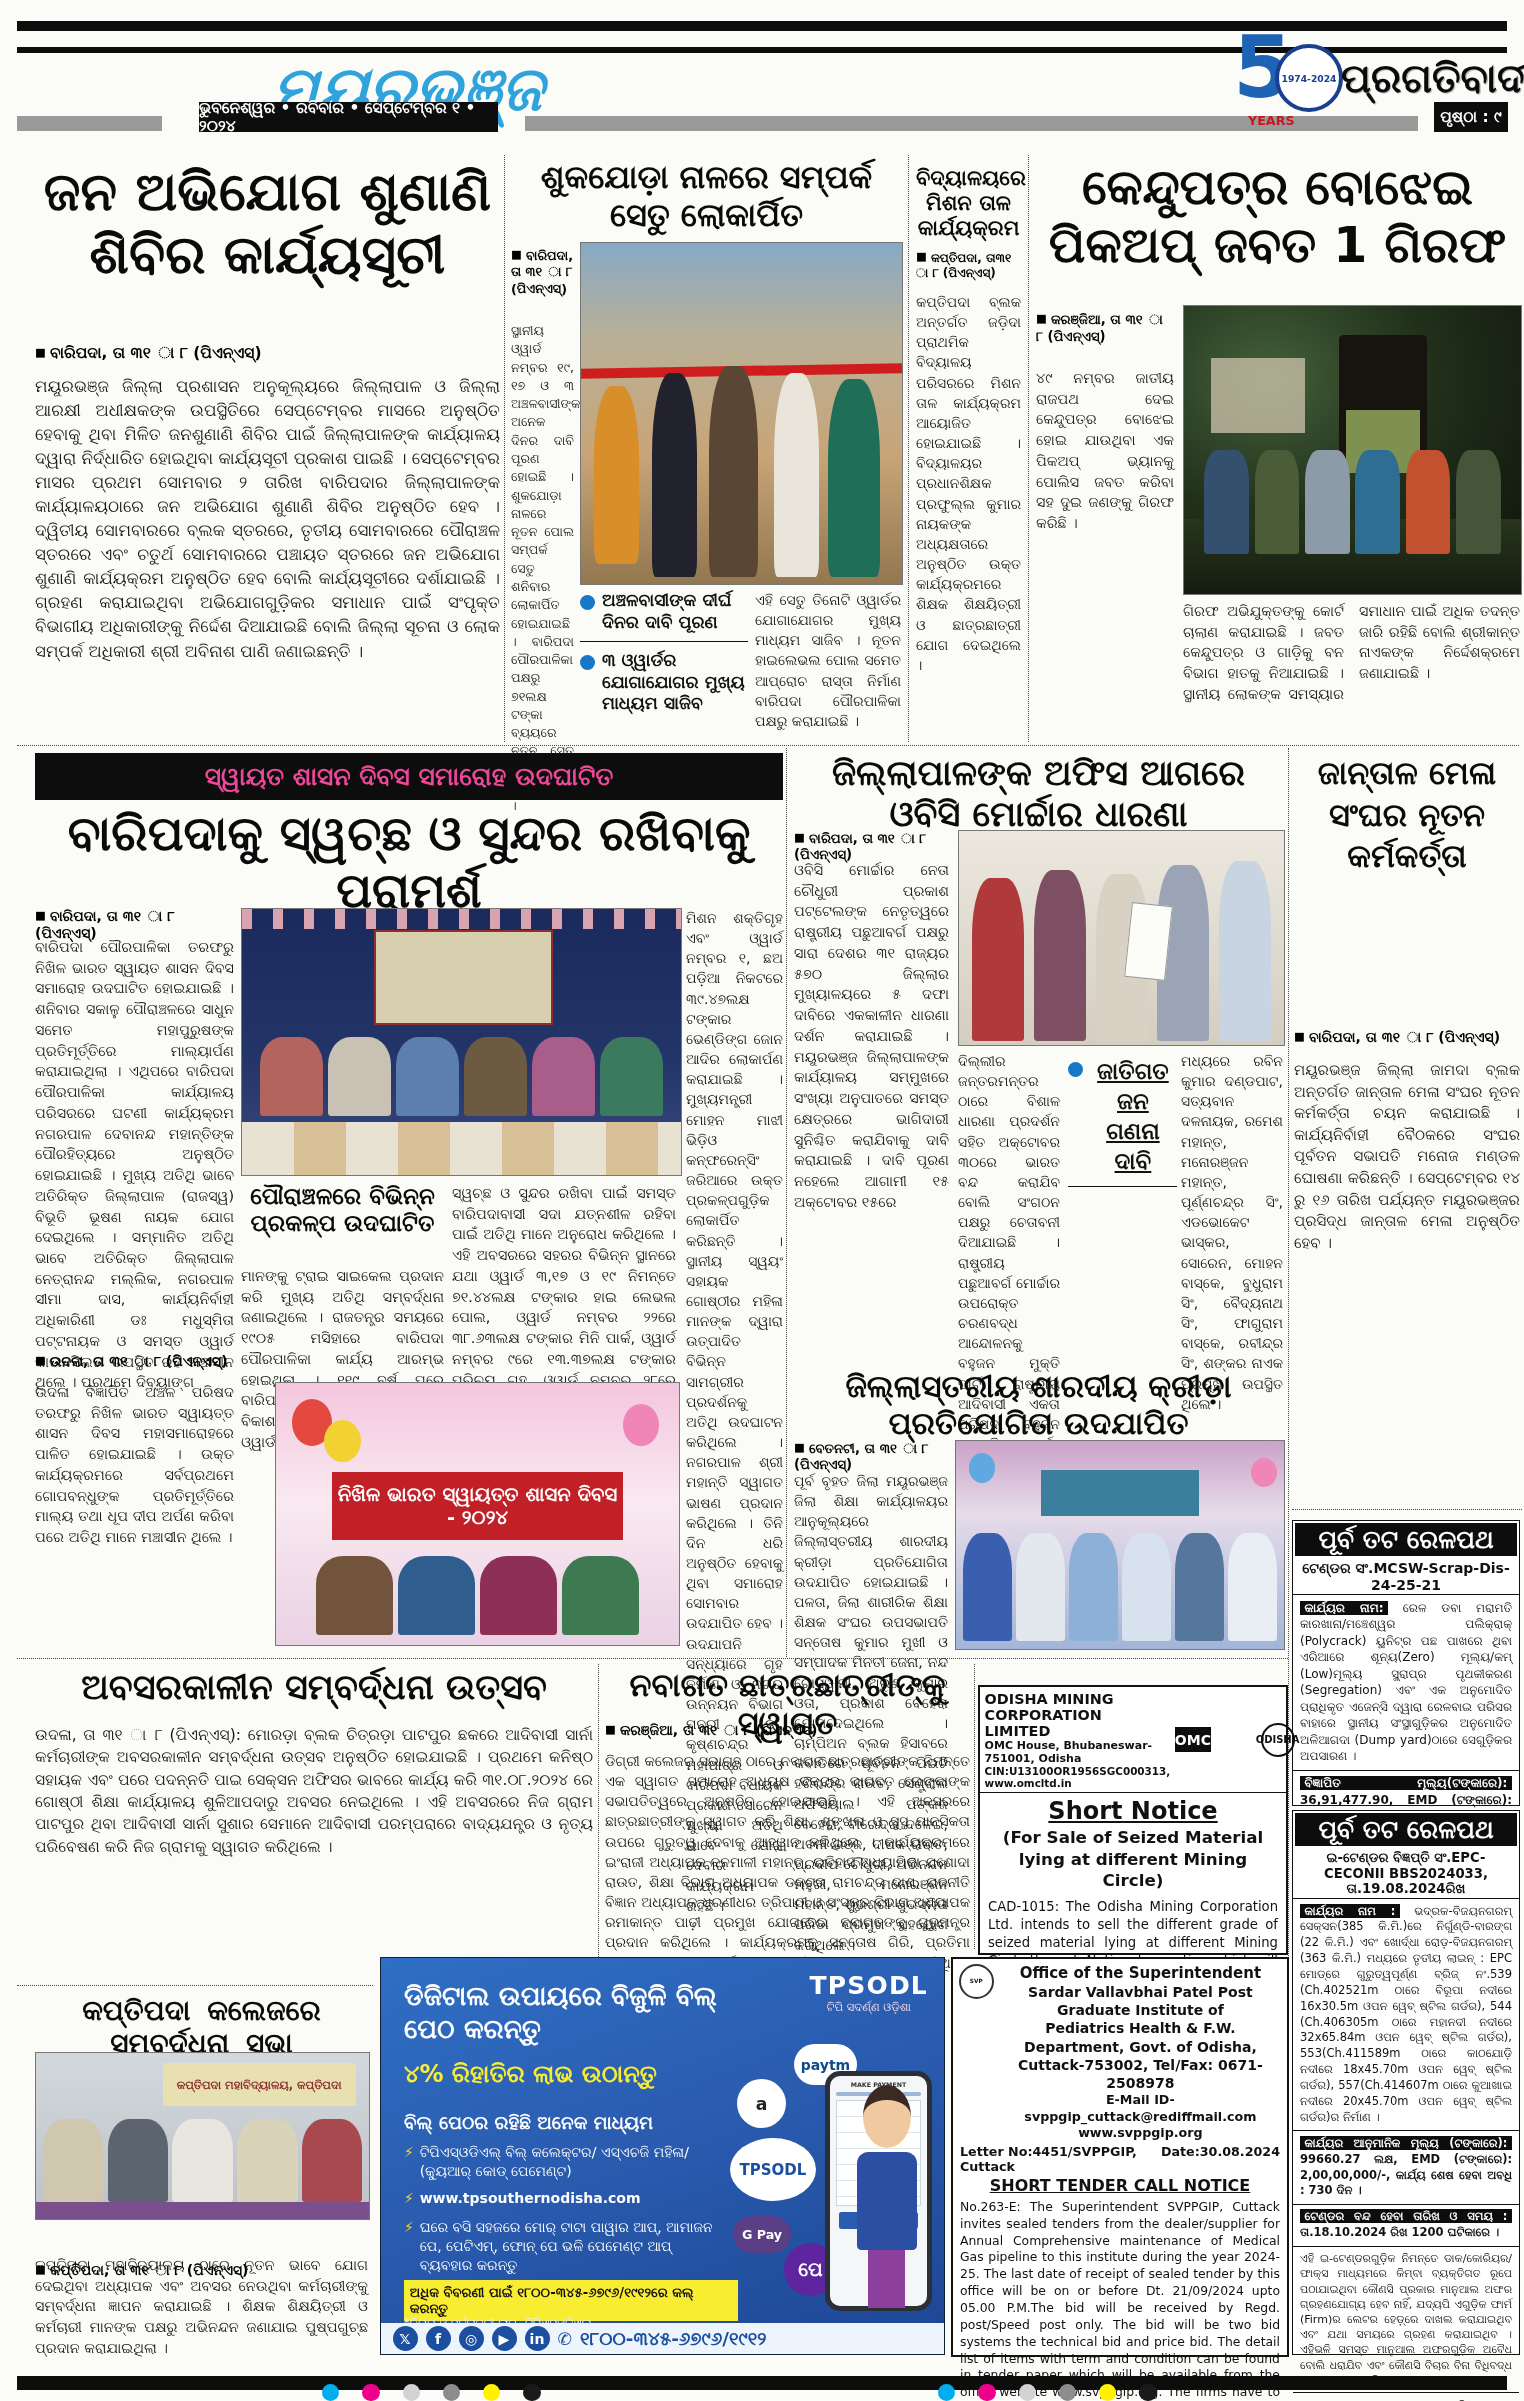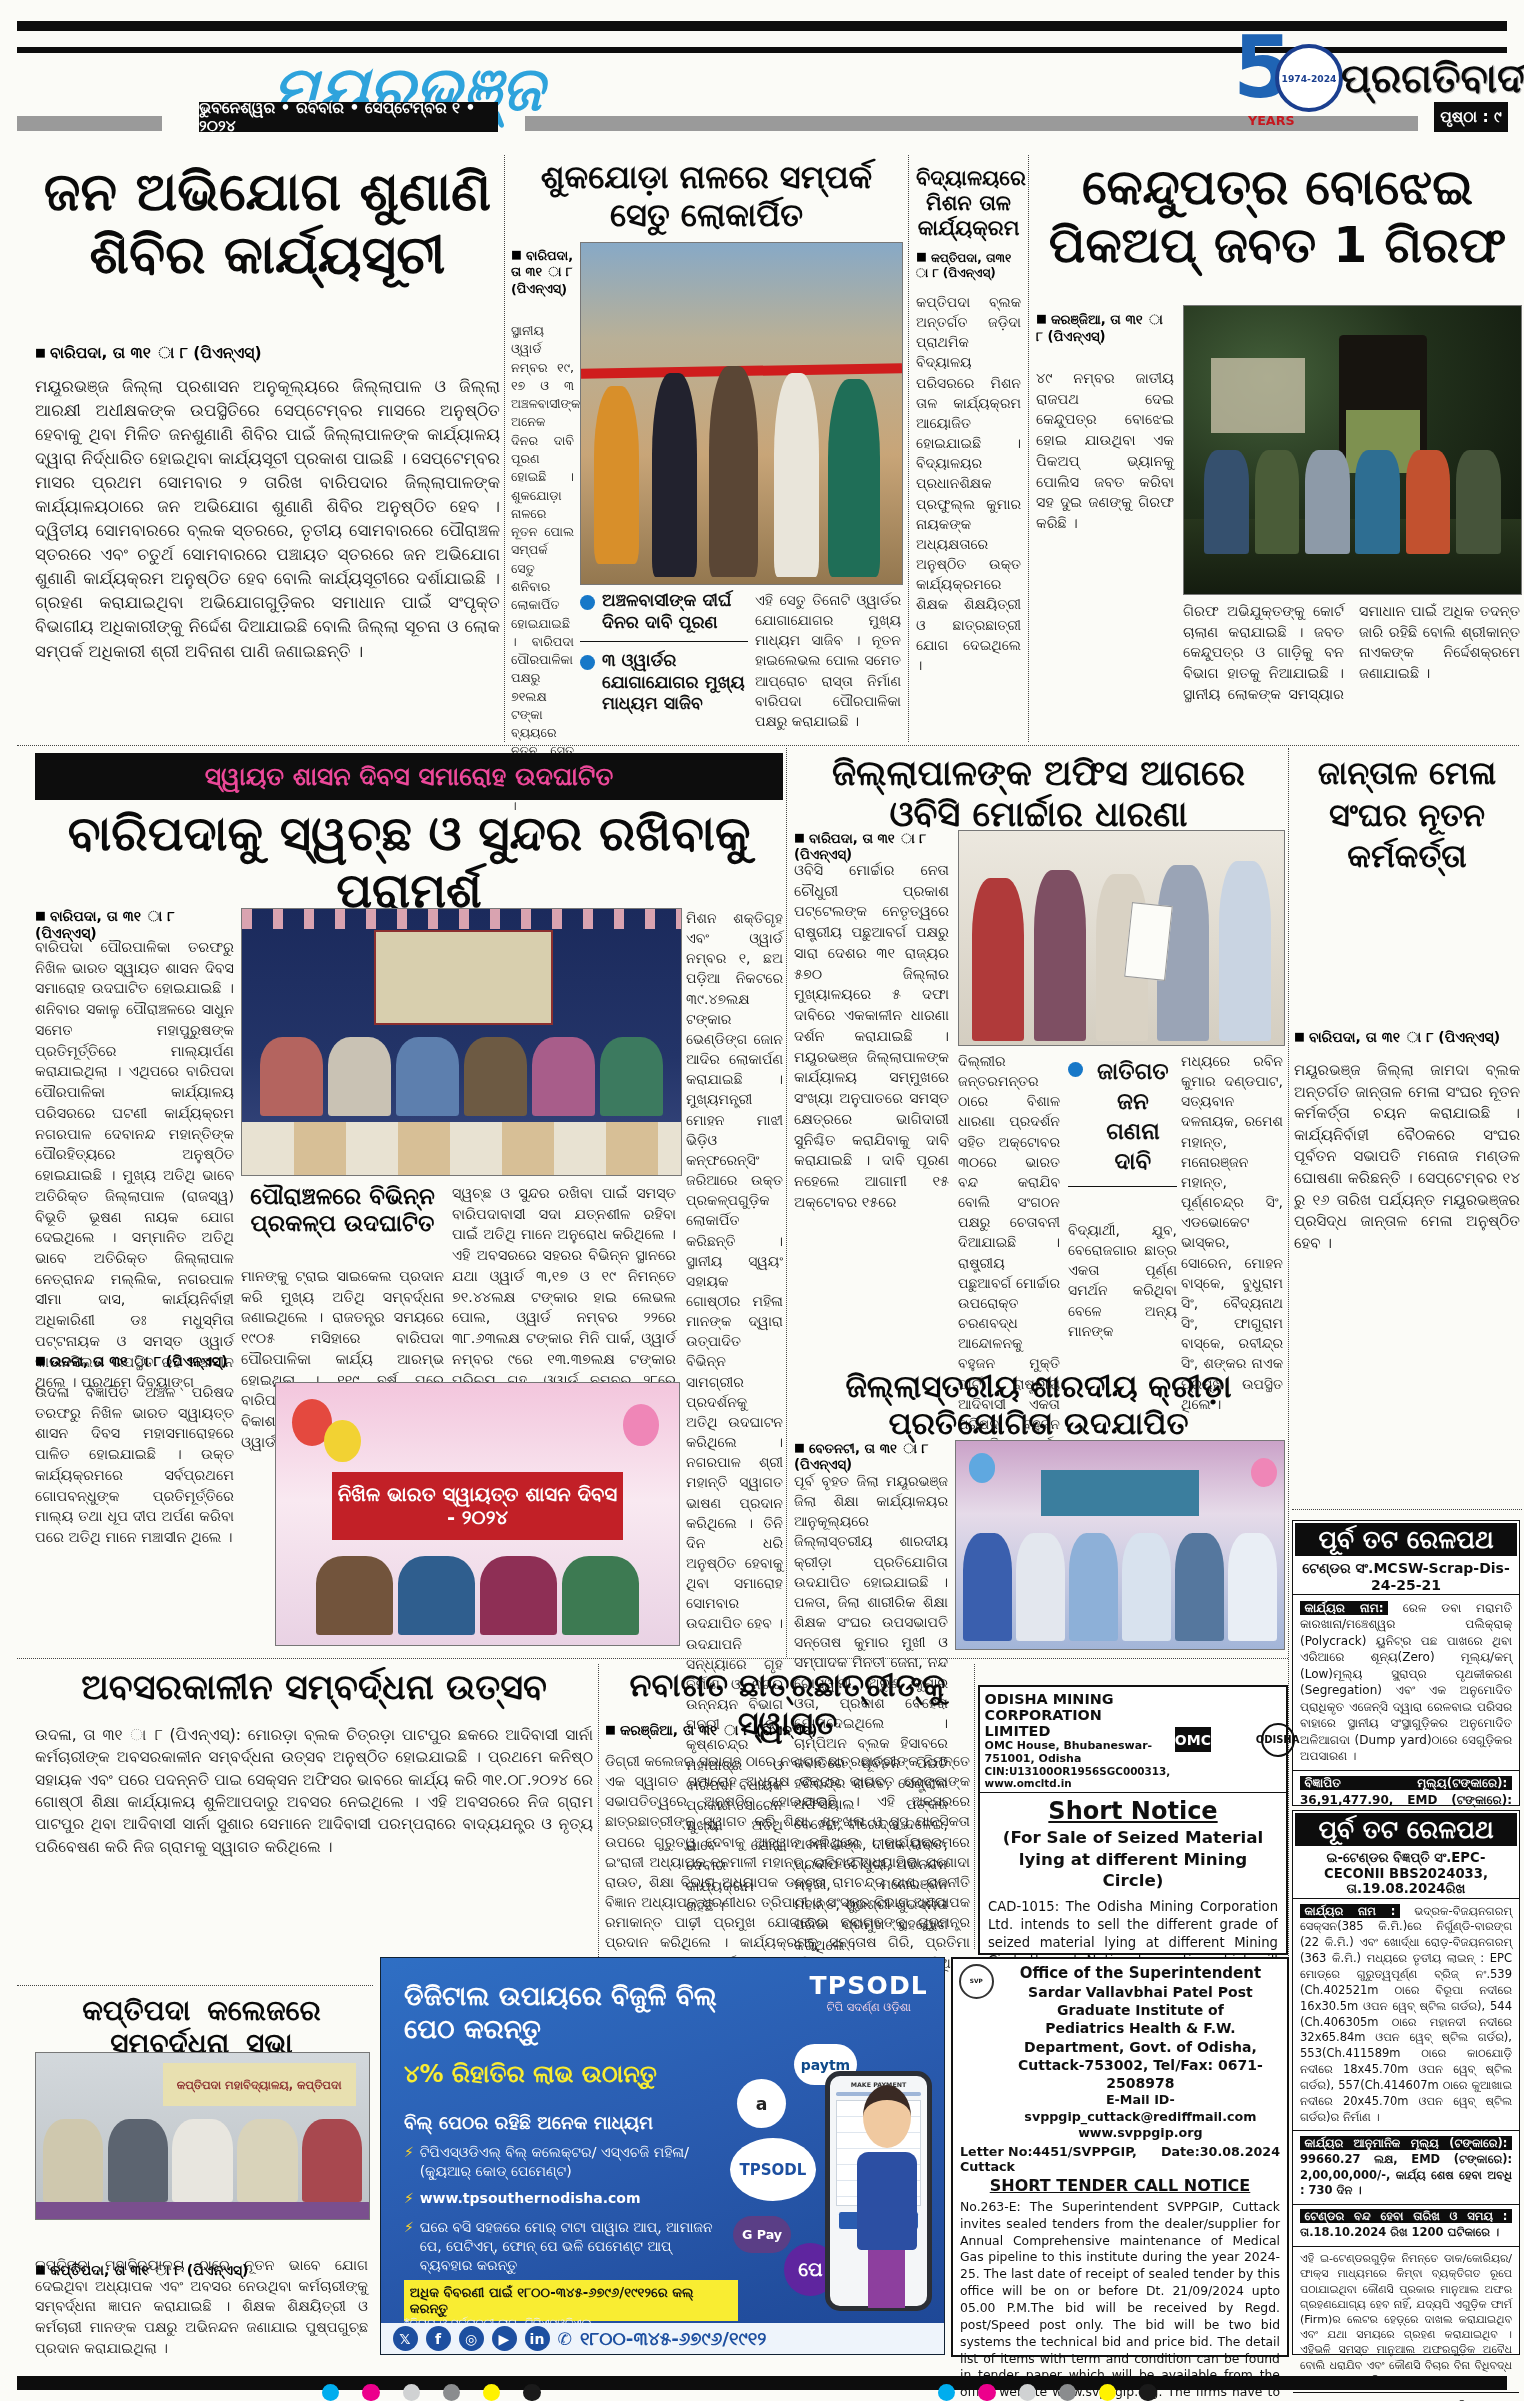--- a/index.html
+++ b/index.html
@@ -168,25 +168,24 @@
     <div class="pc" style="left:42%;top:20%;width:16%;height:78%;background:#d9d2c4;border-radius:35% 35% 3.5px 3.5px;"></div>
     <div class="pc" style="left:61%;top:16%;width:16%;height:82%;background:#9aa4b6;border-radius:35% 35% 3.5px 3.5px;"></div>
     <div class="pc" style="left:80%;top:14%;width:16%;height:84%;background:#c9d4e2;border-radius:35% 35% 3.5px 3.5px;"></div>
     <div class="pc" style="left:52%;top:34%;width:12%;height:34%;background:#fcfcf8;border:1.2px solid #999;transform:rotate(6deg);"></div>
   </div>
 
   <div class="abs bodytxt" style="left:958px;top:1051px;width:102px;height:306px;font-size:14px;">ଦିଲ୍ଲୀର ଜନ୍ତରମନ୍ତର ଠାରେ ବିଶାଳ ଧାରଣା ପ୍ରଦର୍ଶନ ସହିତ ଅକ୍ଟୋବର ୩୦ରେ ଭାରତ ବନ୍ଦ କରାଯିବ ବୋଲି ସଂଗଠନ ପକ୍ଷରୁ ଚେତାବନୀ ଦିଆଯାଇଛି । ରାଷ୍ଟ୍ରୀୟ ପଛୁଆବର୍ଗ ମୋର୍ଚ୍ଚାର ଉପରୋକ୍ତ ଚରଣବଦ୍ଧ ଆନ୍ଦୋଳନକୁ ବହୁଜନ ମୁକ୍ତି ପାର୍ଟି, ରାଷ୍ଟ୍ରୀୟ ଆଦିବାସୀ ଏକତା ପରିଷଦ, ବହୁଜନ କ୍ରାନ୍ତି ମୋର୍ଚ୍ଚା, ଭାରତ ମୁକ୍ତି ମୋର୍ଚ୍ଚା, ରାଷ୍ଟ୍ରୀୟ କିଶାନ ମୋର୍ଚ୍ଚା, ଭାରତୀୟ</div>
   <div class="abs" style="left:1068px;top:1057px;width:109px;">
     <div style="display:flex;gap:5.8px;align-items:flex-start;">
       <span class="bullet-dot"></span>
-      <span class="pullq" style="font-size:23px;">ଜାତିଗତ ଜନ ଗଣନା ଦାବି</span>
+      <span class="pullq" style="font-size:23px;text-decoration:underline;">ଜାତିଗତ ଜନ ଗଣନା ଦାବି</span>
     </div>
     <div style="border-bottom:1.7px solid #111;margin-top:9.2px;"></div>
   </div>
-  <div class="abs bodytxt" style="left:1068px;top:1220px;width:109px;height:137px;font-size:14px;">ବିଦ୍ୟାର୍ଥୀ, ଯୁବ, ବେରୋଜଗାର ଛାତ୍ର ଏକତା ପୂର୍ଣ୍ଣ ସମର୍ଥନ କରିଥିବା ବେଳେ ଅନ୍ୟ ମାନଙ୍କ</div>
   <div class="abs bodytxt" style="left:1181px;top:1051px;width:102px;height:306px;font-size:14px;">ମଧ୍ୟରେ ରବିନ କୁମାର ଦଣ୍ଡପାଟ, ସତ୍ୟବାନ ଦଳନାୟକ, ରମେଶ ମହାନ୍ତ, ମନୋରଞ୍ଜନ ମହାନ୍ତ, ପୂର୍ଣ୍ଣଚନ୍ଦ୍ର ସିଂ, ଏଡଭୋକେଟ ଭାସ୍କର, ସୋରେନ, ମୋହନ ବାସ୍କେ, ବୁଧୁରାମ ସିଂ, ବୈଦ୍ୟନାଥ ସିଂ, ଫାଗୁରାମ ବାସ୍କେ, ରବୀନ୍ଦ୍ର ସିଂ, ଶଙ୍କର ନାଏକ ପ୍ରମୁଖ ଉପସ୍ଥିତ ଥିଲେ ।</div>
 
   <div class="abs hl" style="left:794px;top:1368px;width:489px;font-size:31px;">ଜିଲ୍ଲାସ୍ତରୀୟ ଶାରଦୀୟ କ୍ରୀଡ଼ା ପ୍ରତିଯୋଗିତା ଉଦଯାପିତ</div>
   <div class="abs byline sq" style="left:794px;top:1440px;width:154px;font-size:13.2px;">ବେତନଟୀ, ତା ୩୧ ା ୮ (ପିଏନ୍‌ଏସ୍)</div>
   <div class="abs bodytxt" style="left:794px;top:1471px;width:154px;height:176px;font-size:14px;">ପୂର୍ବ ବୃହତ ଜିଲା ମୟୂରଭଞ୍ଜ ଜିଲା ଶିକ୍ଷା କାର୍ଯ୍ୟାଳୟର ଆନୁକୂଲ୍ୟରେ ଜିଲ୍ଲାସ୍ତରୀୟ ଶାରଦୀୟ କ୍ରୀଡ଼ା ପ୍ରତିଯୋଗିତା ଉଦଯାପିତ ହୋଇଯାଇଛି । ପଳତା, ଜିଲା ଶାରୀରିକ ଶିକ୍ଷା ଶିକ୍ଷକ ସଂଘର ଉପସଭାପତି ସନ୍ତୋଷ କୁମାର ମୁଖୀ ଓ ସମ୍ପାଦକ ମିନତୀ ଜେନା, ନନ୍ଦ ଗୋସ୍ୱାମୀ, ଅରୁଣ କୁମାର ଓତା, ପ୍ରକାଶ ବେହେରା ଯୋଗଦେଇଥିଲେ । ଚାମ୍ପିଅନ ବ୍ଲକ ହିସାବରେ କବାଡିରେ ପୂର୍ବତନ ପିଇଟି ହରିଶ୍ଚନ୍ଦ୍ର ରାଉତ, ସେଣ୍ଟ୍ରାଲ ଅଫିସିୟାଲ ପଙ୍କଜ ବେହେରା, ବୀରେନ୍ଦ୍ର ଦଳେଇ, ଅବନୀ ଭଞ୍ଜ, ଦୀପକ ରାଉତ, ପ୍ରଦୀପ ଚୌଧୁରୀ, ଅଭିନନ୍ଦନ ମହୁରୀ, ମନୋରଞ୍ଜନ ମହାନ୍ତ, ଶୁଭଶ୍ରୀ ଶୁଭସ୍ମିତା ପରିଡା ପ୍ରମୁଖ ସହଯୋଗ କରିଥିଲେ ।</div>
 
   <div class="abs photo" style="left:955px;top:1440px;width:328px;height:208px;background:linear-gradient(180deg,#caa2c8 0%,#e6dbe9 35%,#a2b5d8 100%);">
     <div class="pc" style="left:4%;top:6%;width:8%;height:14%;background:#5fa8e0;border-radius:50%;"></div>
     <div class="pc" style="left:90%;top:8%;width:8%;height:14%;background:#ef86b7;border-radius:50%;"></div>
     <div class="pc blackbox" style="left:26%;top:14%;width:48%;height:22%;background:#3b7e9e;color:#fff;font-size:11.5px;"></div>

